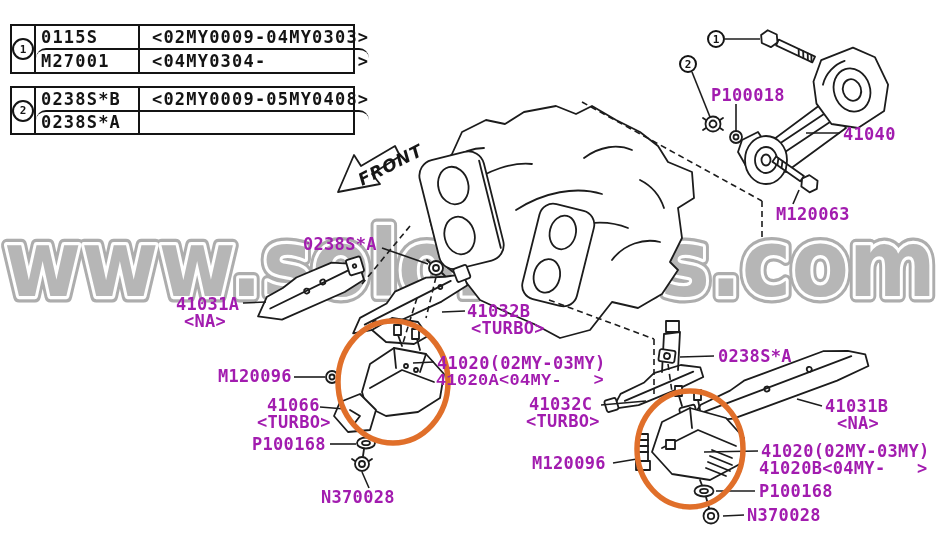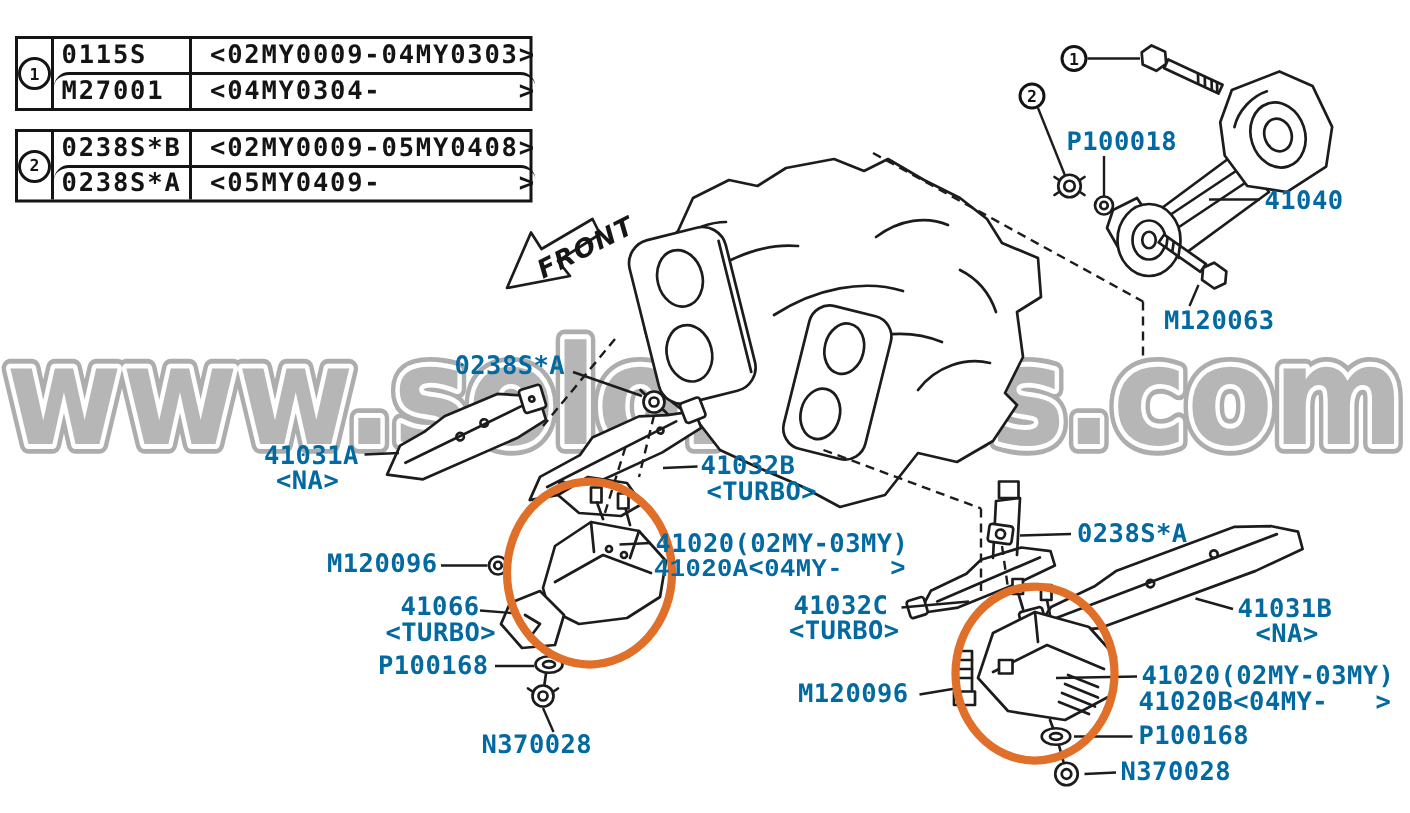--- a/index.html
+++ b/index.html
@@ -1,28 +1,28 @@
 <!DOCTYPE html>
 <html><head>
 <meta charset="utf-8">
 <style>
   html,body{margin:0;padding:0;background:#fff;}
   #stage{position:relative;width:940px;height:542px;background:#ffffff;overflow:hidden;
          font-family:"DejaVu Sans Mono",monospace;}
   svg{position:absolute;left:0;top:0;}
-  .lbl{position:absolute;font:700 17px "DejaVu Sans Mono",monospace;color:#0369a1;
+  .lbl{position:absolute;font:700 17px "DejaVu Sans Mono",monospace;color:#a21caf;
        white-space:pre;letter-spacing:0.3px;line-height:17px;}
   .ptable{position:absolute;display:flex;border:2px solid #141414;background:#fff;box-sizing:border-box;}
   .badge-col{width:25px;border-right:2px solid #141414;display:flex;align-items:center;justify-content:center;}
   .rows{flex:1;display:flex;flex-direction:column;}
   .prow{flex:1;display:flex;align-items:stretch;}
   .prow + .prow{border-top:2px solid #141414;border-radius:10px;}
   .pcell{display:flex;align-items:center;font:700 17px "DejaVu Sans Mono",monospace;
          letter-spacing:1.2px;color:#141414;white-space:pre;padding-left:5px;box-sizing:border-box;}
-  .part{width:92px;border-right:2px solid #141414;}
+  .part{width:104px;border-right:2px solid #141414;}
   .range{flex:1;padding-left:12px;}
   .circ{width:18px;height:18px;border:2px solid #141414;border-radius:50%;background:#fff;
         display:flex;align-items:center;justify-content:center;
         font:700 11px "DejaVu Sans Mono",monospace;color:#141414;}
   .callout-circ{position:absolute;width:18px;height:18px;border:2px solid #141414;border-radius:50%;
         background:#fff;display:flex;align-items:center;justify-content:center;
         font:700 11px "DejaVu Sans Mono",monospace;color:#141414;box-sizing:border-box;}
 </style>
 </head>
 <body>
@@ -266,21 +266,20 @@
     <div class="badge-col">
       <div class="circ">2</div>
     </div>
     <div class="rows">
       <div class="prow">
         <div class="pcell part">0238S*B</div>
         <div class="pcell range">&lt;02MY0009-05MY0408&gt;</div>
       </div>
       <div class="prow">
         <div class="pcell part">0238S*A</div>
-        <div class="pcell range">&lt;05MY0409-        &gt;</div>
       </div>
     </div>
   </div>
 
   <div class="callout-circ" style="left:707px;top:30px;">1</div>
   <div class="callout-circ" style="left:679px;top:55px;">2</div>
 
   <div class="lbl" style="left:711px;top:87px;">P100018</div>
   <div class="lbl" style="left:843px;top:126px;">41040</div>
   <div class="lbl" style="left:776px;top:206px;text-align:right;">M120063</div>

